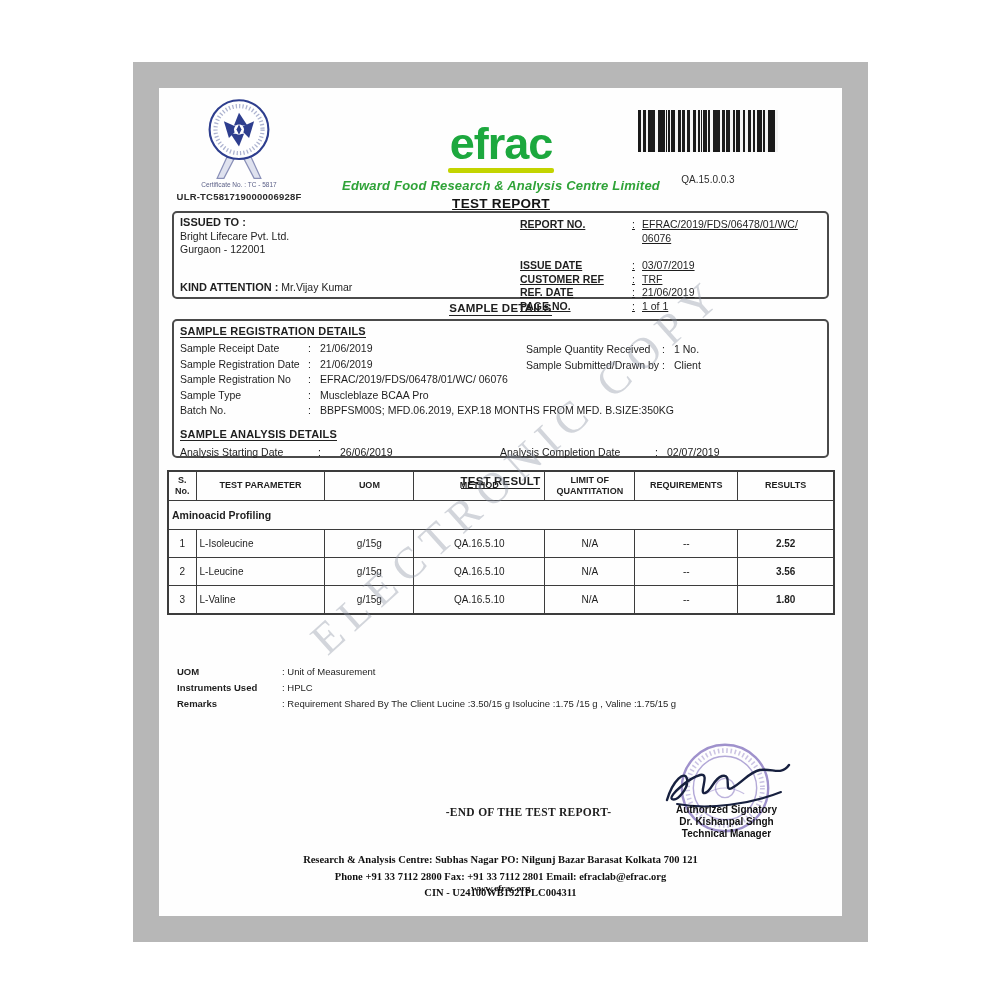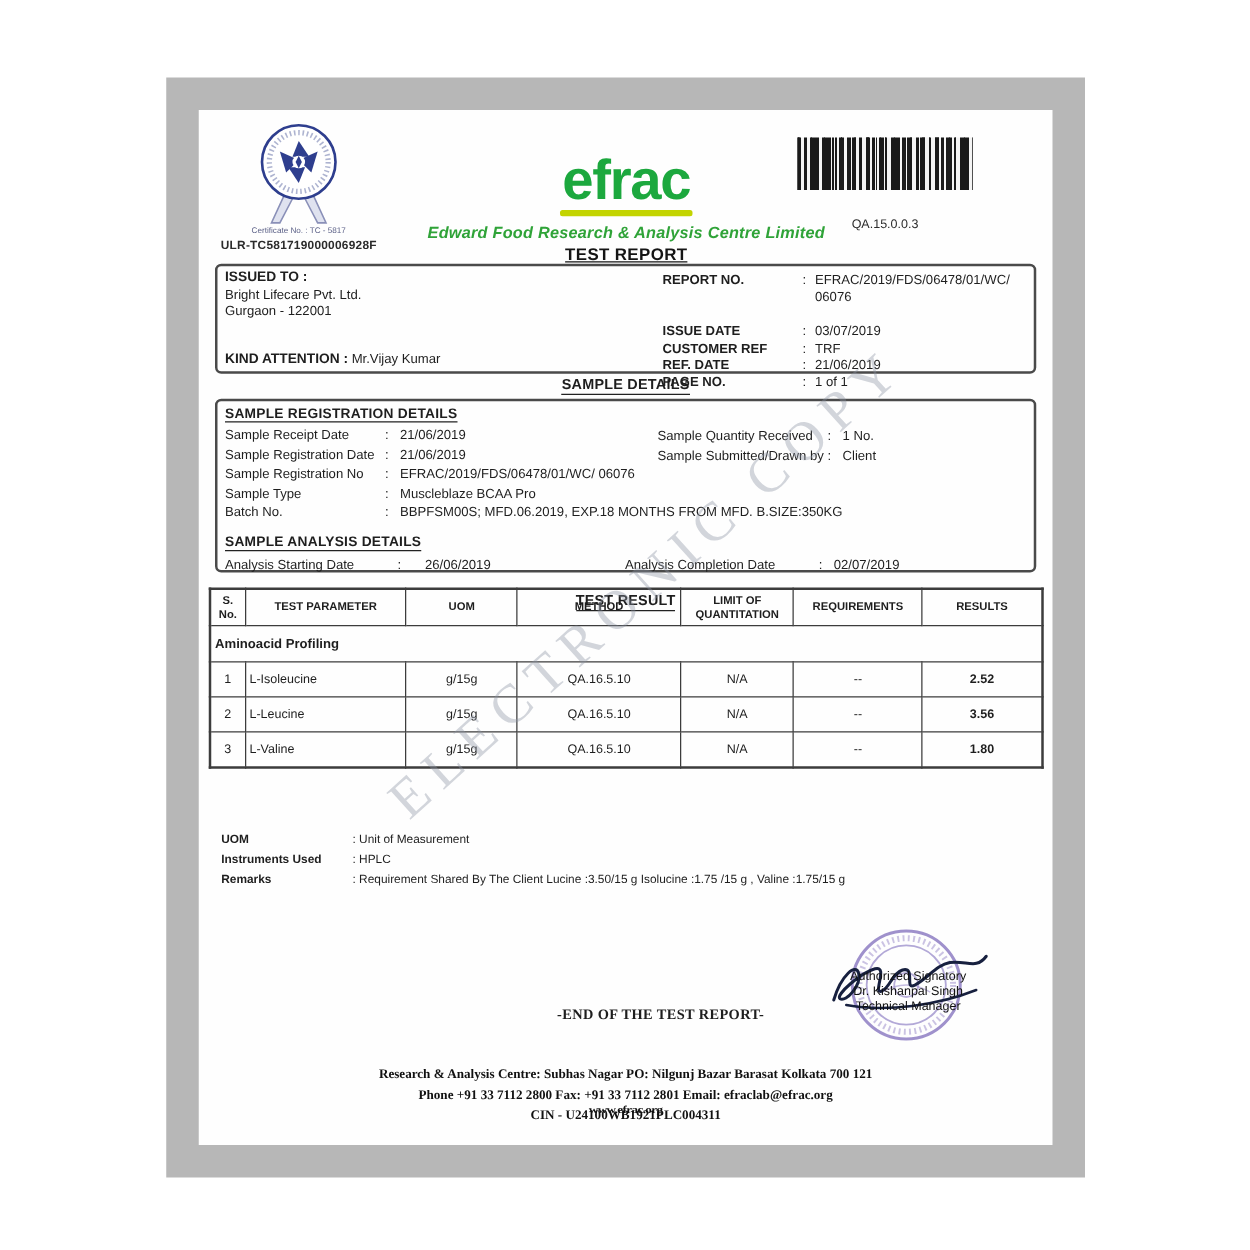--- a/index.html
+++ b/index.html
@@ -29,21 +29,21 @@
     background-color:#f4f4f4; }
   .qa-code { font-size:10px; color:#2c2c2c; margin-top:22px; }
 
   
   .issued-box { position:absolute; left:13px; top:123px; width:657px; height:88px;
     border:2px solid #4a4a4a; border-radius:5px; }
   .issued-left { position:absolute; left:6px; top:3px; width:330px; font-size:10.5px; line-height:13.5px; }
   .issued-label { font-weight:bold; font-size:11px; }
   .kind-attn { position:absolute; left:6px; bottom:4px; font-size:10.5px; }
   .kind-attn b { font-size:11px; }
-  .report-info { position:absolute; left:356px; top:5px; width:300px; font-size:10.5px; }
+  .report-info { position:absolute; left:346px; top:5px; width:300px; font-size:10.5px;text-decoration:underline; }
   .ri-row { display:flex; line-height:13.5px; }
   .ri-row.first { margin-bottom:14px; }
   .ri-label { width:112px; font-weight:bold; flex:none; }
   .ri-colon { width:10px; flex:none; }
   .ri-value { flex:1; }
 
   .sec-title { position:absolute; width:100%; text-align:center; font-size:11.5px; font-weight:bold; letter-spacing:.2px; }
   .sec-title span { border-bottom:1.5px solid #222; padding-bottom:1px; }
   .t-sample { top:214px; }
   .t-result { top:372px;margin-top:15px; }
@@ -79,21 +79,21 @@
   
   .notes { position:absolute; left:18px; top:576px; width:645px; font-size:9.5px; }
   .note-row { display:flex; line-height:16px; }
   .note-label { width:105px; flex:none; font-weight:bold; }
   .note-value { flex:1; }
 
   
   .sig-block { position:absolute; left:480px; top:650px; width:175px; text-align:center; }
   .stamp { position:absolute; left:38px; top:2px; opacity:.85; }
   .signature { position:absolute; left:18px; top:22px; }
-  .sig-text { position:relative; margin-top:38px; font-size:10px; font-weight:normal; line-height:12px; color:#101010; }
+  .sig-text { position:relative; margin-top:66px; font-size:10px; font-weight:bold; line-height:12px; color:#101010; }
 
   .end-note { position:absolute; top:718px; width:100%; text-align:center;
     font-family:"Liberation Serif",serif; font-weight:bold; font-size:11.5px; letter-spacing:.3px;margin-left:28px; }
 
   
   .footer { position:absolute; top:764px; width:100%; text-align:center;
     font-family:"Liberation Serif",serif; font-weight:bold; font-size:10.5px; line-height:16.5px; color:#111; }
   .cin-wrap { position:relative; height:17px; }
   .cin-line { position:relative; z-index:1; }
   .site-line { position:absolute; left:50%; top:-4px; transform:translateX(-50%) scaleY(.8); z-index:2; letter-spacing:-.5px; }

